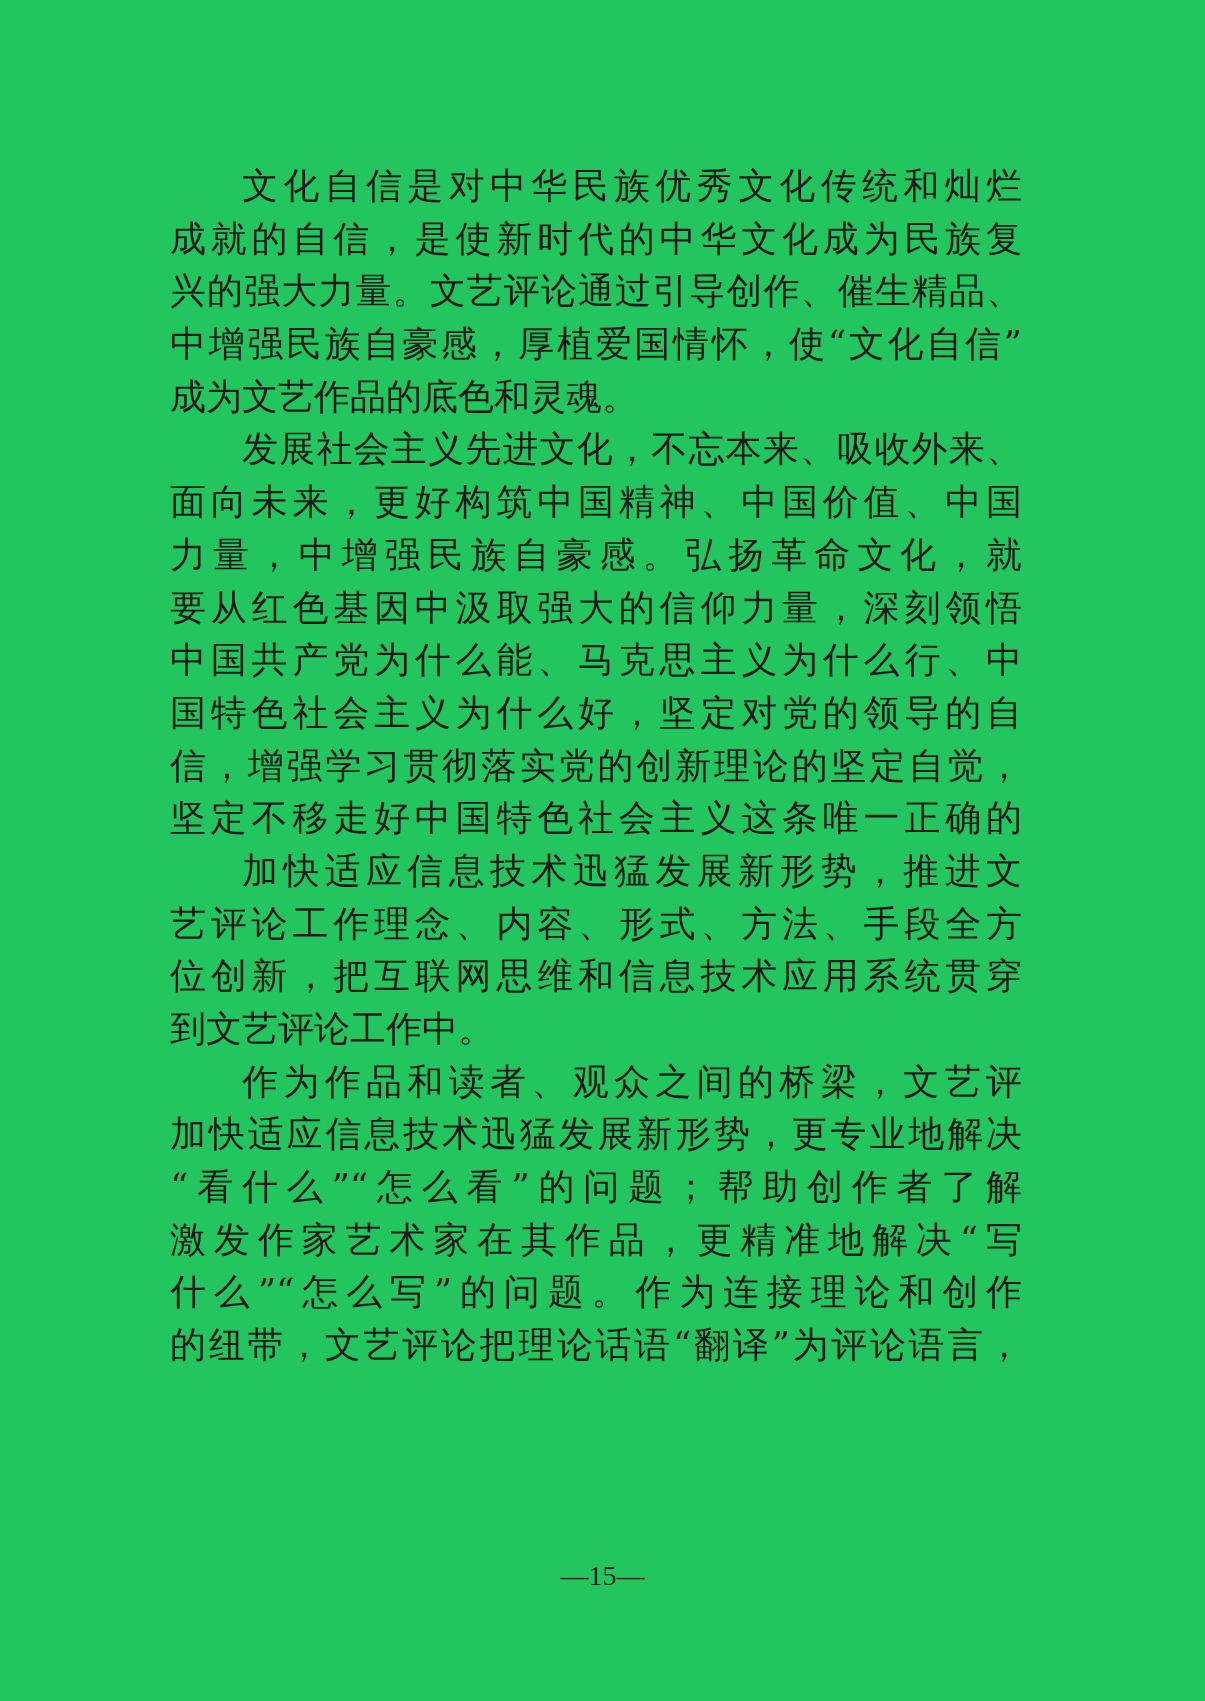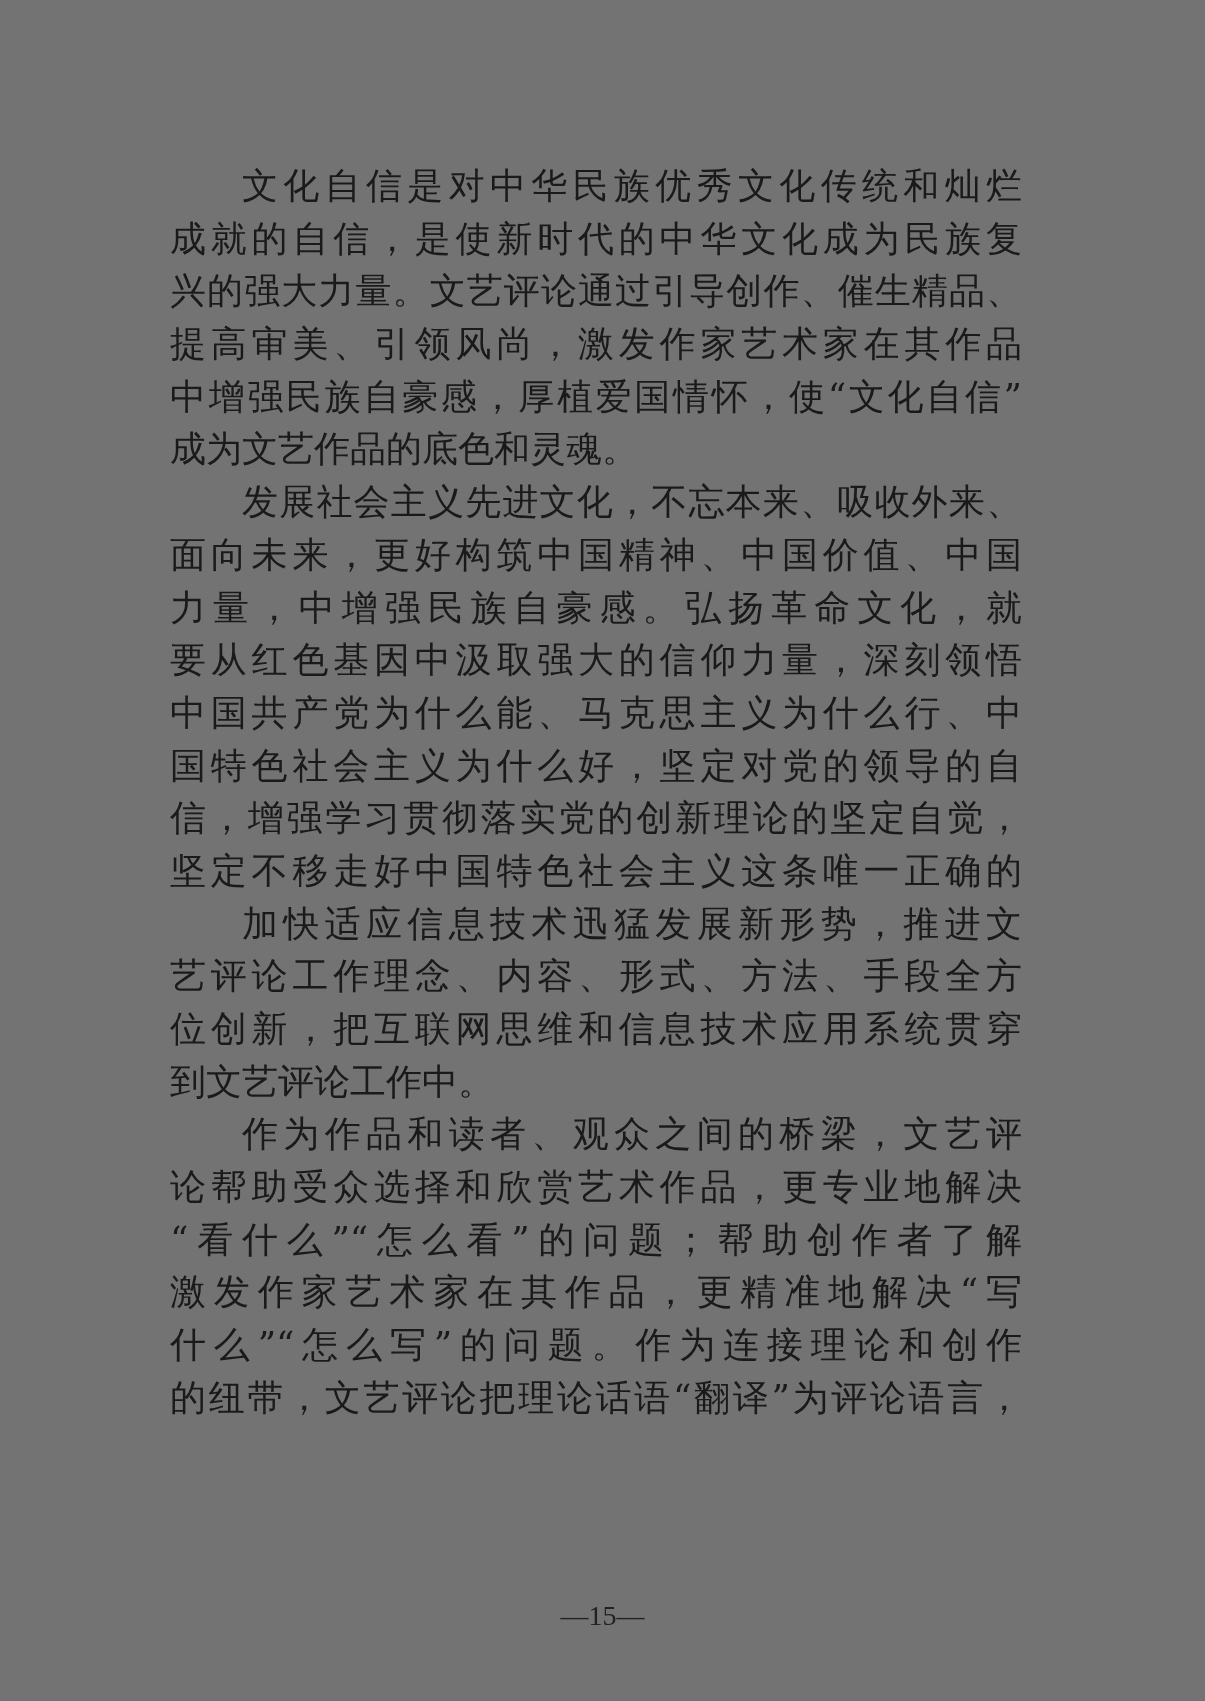--- a/index.html
+++ b/index.html
@@ -13,21 +13,21 @@
       position: relative;
       overflow: hidden;
       font-family: "DejaVu Serif", "Liberation Serif", serif;
       color: #1a1a1a;
     }
     .page {
       position: absolute;
       left: 0; top: 0;
       width: 1205px;
       height: 1701px;
-      background: #737373;
+      background: #22c55e;
     }
     .text-block {
       position: absolute;
       left: 170px;
       top: 160px;
       width: 852px;
     }
     .line {
       height: 52.7px;
       line-height: 52.7px;
@@ -46,52 +46,50 @@
     .page-number {
       position: absolute;
       top: 1560px;
       left: 0;
       width: 1205px;
       text-align: center;
       font-family: "Liberation Serif", "DejaVu Serif", serif;
       font-size: 28px;
       color: #222;
       letter-spacing: 0px;
-      margin-top: 40px;
     }
   </style>
 </head>
 <body>
 
 <div class="page">
   <div class="text-block">
 
     <div class="line indent">文化自信是对中华民族优秀文化传统和灿烂</div>
     <div class="line">成就的自信，是使新时代的中华文化成为民族复</div>
     <div class="line">兴的强大力量。文艺评论通过引导创作、催生精品、</div>
-    <div class="line">提高审美、引领风尚，激发作家艺术家在其作品</div>
     <div class="line">中增强民族自豪感，厚植爱国情怀，使“文化自信”</div>
     <div class="line last">成为文艺作品的底色和灵魂。</div>
 
     <div class="line indent">发展社会主义先进文化，不忘本来、吸收外来、</div>
     <div class="line">面向未来，更好构筑中国精神、中国价值、中国</div>
     <div class="line">力量，中增强民族自豪感。弘扬革命文化，就</div>
     <div class="line">要从红色基因中汲取强大的信仰力量，深刻领悟</div>
     <div class="line">中国共产党为什么能、马克思主义为什么行、中</div>
     <div class="line">国特色社会主义为什么好，坚定对党的领导的自</div>
     <div class="line">信，增强学习贯彻落实党的创新理论的坚定自觉，</div>
     <div class="line">坚定不移走好中国特色社会主义这条唯一正确的</div>
 
     <div class="line indent">加快适应信息技术迅猛发展新形势，推进文</div>
     <div class="line">艺评论工作理念、内容、形式、方法、手段全方</div>
     <div class="line">位创新，把互联网思维和信息技术应用系统贯穿</div>
     <div class="line last">到文艺评论工作中。</div>
 
     <div class="line indent">作为作品和读者、观众之间的桥梁，文艺评</div>
-    <div class="line">论帮助受众选择和欣赏艺术作品，更专业地解决</div>
+    <div class="line">加快适应信息技术迅猛发展新形势，更专业地解决</div>
     <div class="line">“看什么”“怎么看”的问题；帮助创作者了解</div>
     <div class="line">激发作家艺术家在其作品，更精准地解决“写</div>
     <div class="line">什么”“怎么写”的问题。作为连接理论和创作</div>
     <div class="line">的纽带，文艺评论把理论话语“翻译”为评论语言，</div>
 
   </div>
 
   <div class="page-number">—15—</div>
 </div>
 

